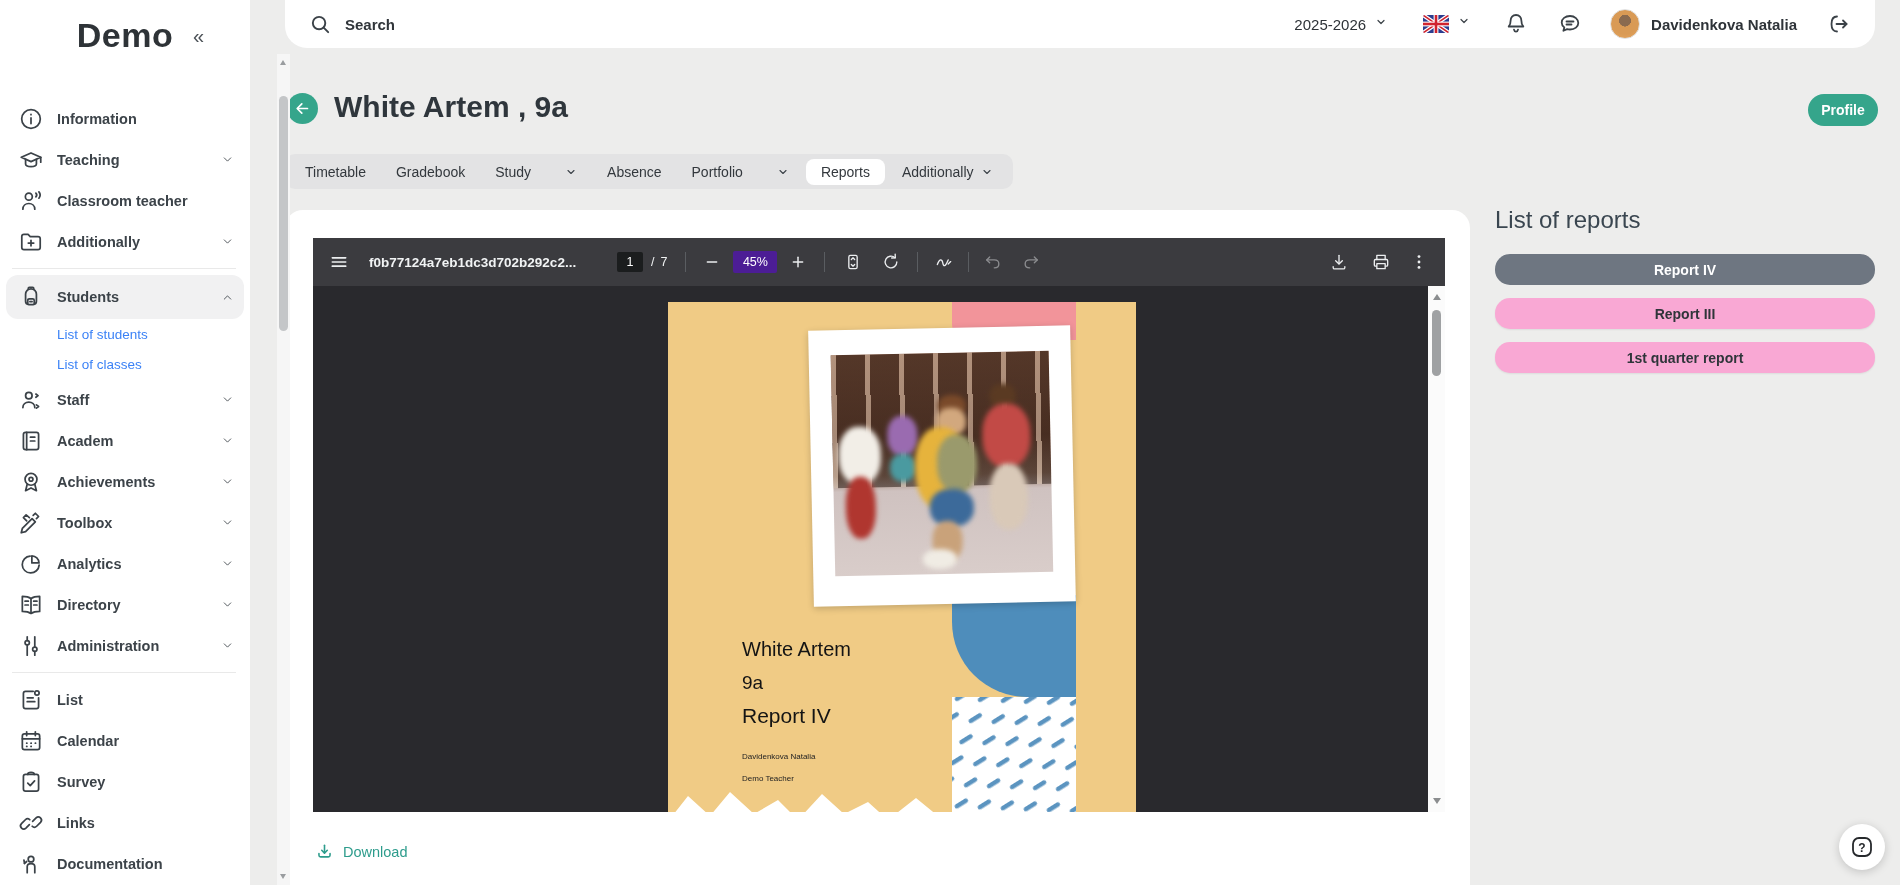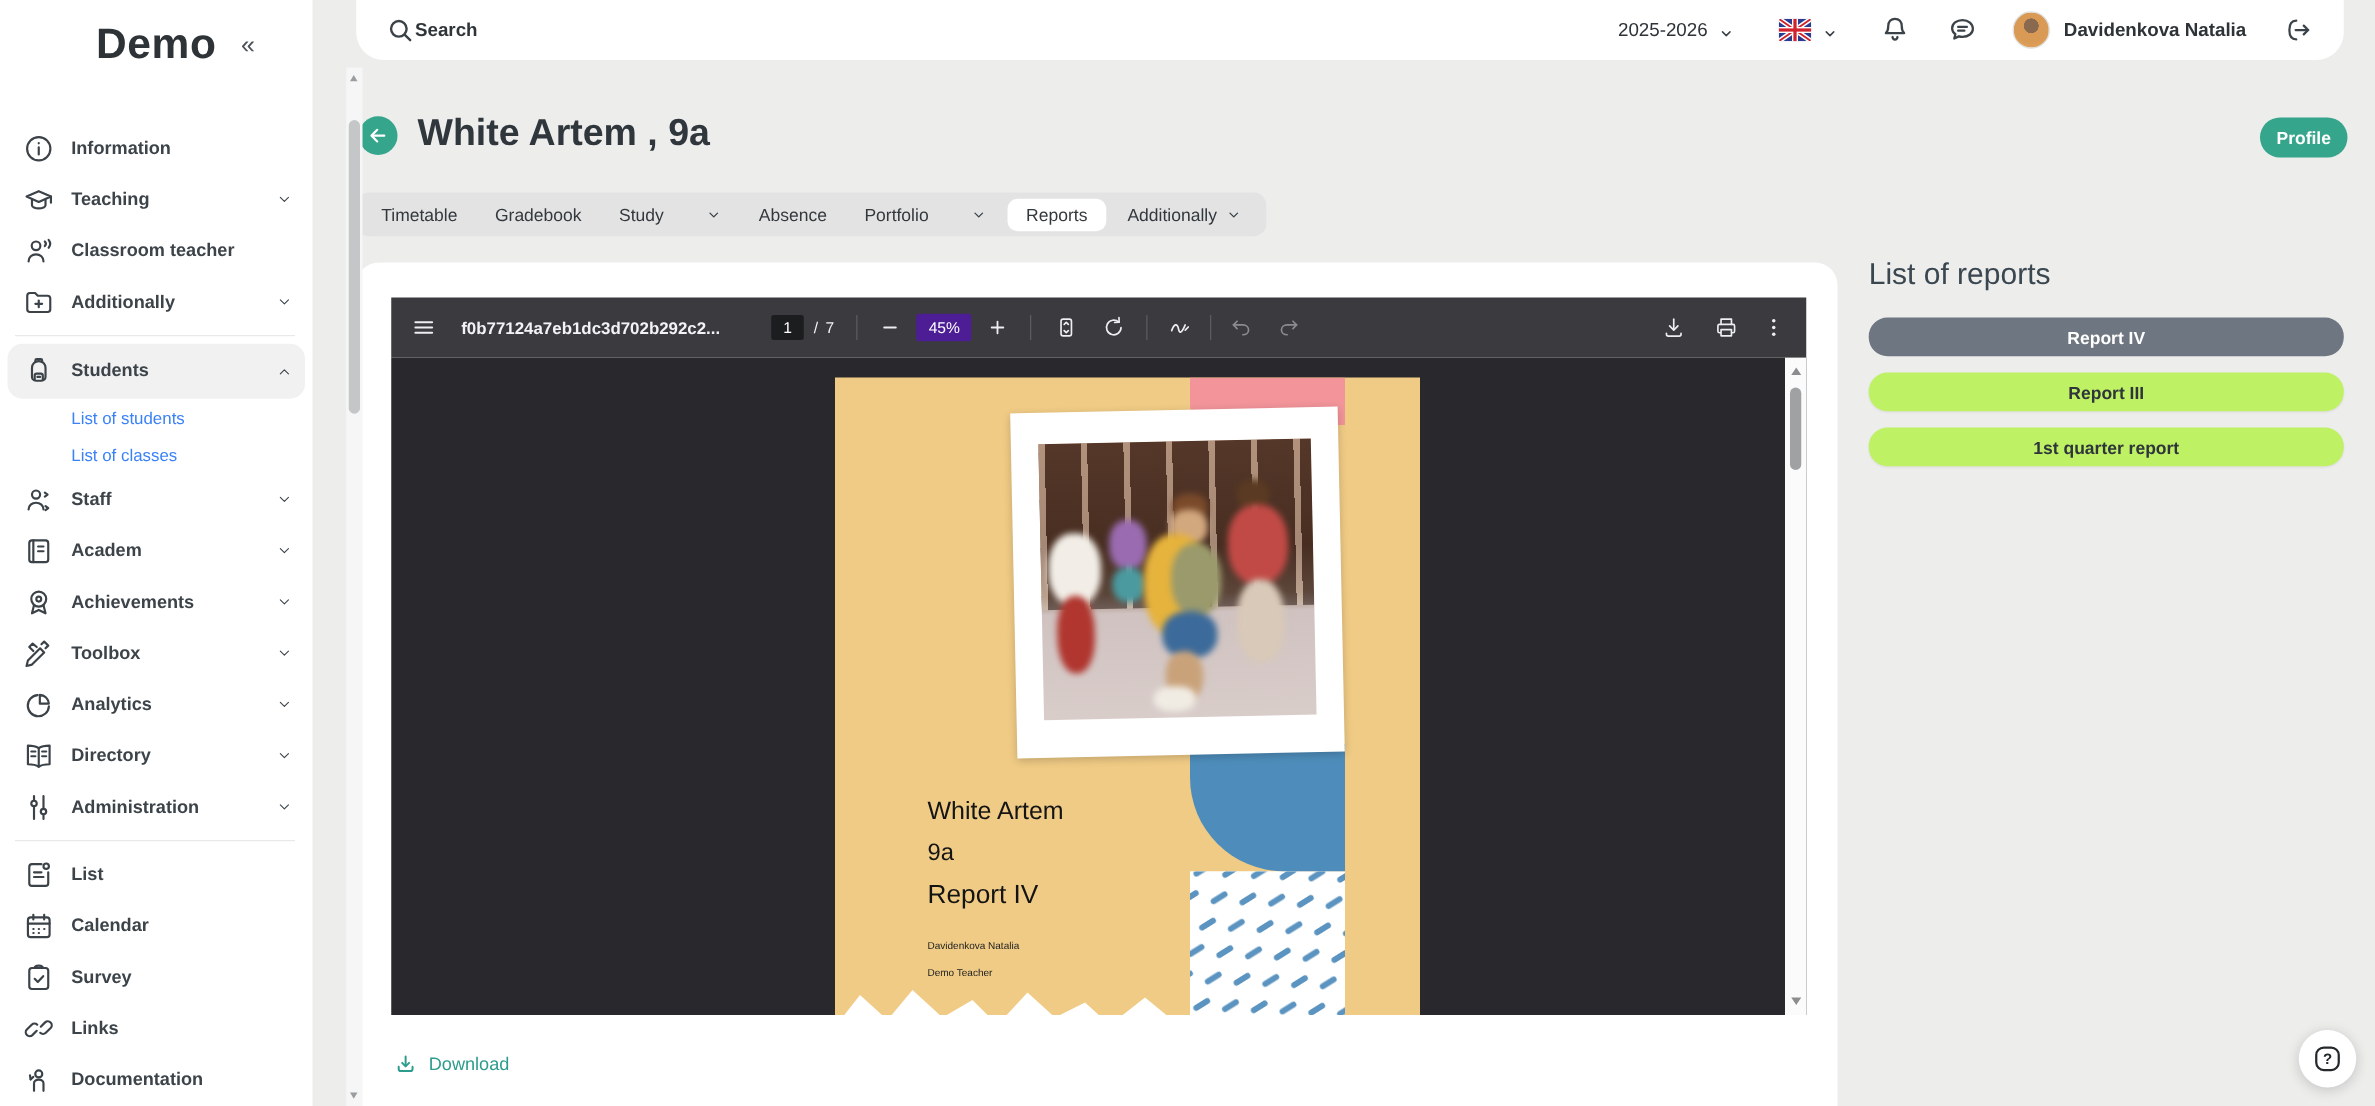--- a/index.html
+++ b/index.html
@@ -21,24 +21,24 @@
   .si { stroke:#3b4248; stroke-width:1.6; fill:none; stroke-linecap:round; stroke-linejoin:round; }
 
   
   .main-scroll { position:absolute; left:277px; top:54px; width:13px; height:831px; background:#f6f6f6; z-index:4; }
   .main-scroll .tri-up { position:absolute; top:6px; left:3px; width:0; height:0; border-left:3.5px solid transparent; border-right:3.5px solid transparent; border-bottom:5px solid #9a9da0; }
   .main-scroll .tri-dn { position:absolute; bottom:6px; left:3px; width:0; height:0; border-left:3.5px solid transparent; border-right:3.5px solid transparent; border-top:5px solid #9a9da0; }
   .main-scroll .thumb { position:absolute; top:42px; left:2px; width:9px; height:235px; background:#c4c6c8; border-radius:5px; }
 
   
   .topbar { position:absolute; left:285px; top:0; width:1590px; height:48px; background:#fff; border-radius:0 0 22px 22px; display:flex; align-items:center; padding:0 24px; z-index:6; }
-  .search-group { display:flex; align-items:center; cursor:pointer; }
+  .search-group { display:flex; align-items:center; gap:13px; cursor:pointer; }
   .search-group .lbl { font-size:15px; font-weight:700; color:#30353a; }
   .tb-right { margin-left:auto; display:flex; align-items:center; }
-  .year-group { display:flex; align-items:flex-end; gap:9px; font-size:15px; color:#2e3338; cursor:pointer; }
+  .year-group { display:flex; align-items:flex-start; gap:9px; font-size:15px; color:#2e3338; cursor:pointer; }
   .tb-ico { width:24px; height:24px; color:#33383d; cursor:pointer; }
   .chev-s { width:12px; height:12px; color:#43484d; }
   .flag { width:26px; height:18px; border-radius:2px; overflow:hidden; display:block; }
   .avatar { width:30px; height:30px; border-radius:50%; background:radial-gradient(circle at 50% 38%, #8a6a4f 0 26%, #d99a55 27% 60%, #e8a75f 100%); border:1px solid #e0e0e0; cursor:pointer; }
   .uname { font-size:15px; font-weight:700; color:#2e3338; cursor:pointer; }
 
   
   .back-btn { position:absolute; left:287px; top:93px; width:31px; height:31px; border-radius:50%; background:#35a58b; display:flex; align-items:center; justify-content:center; cursor:pointer; z-index:3; }
   .page-title { position:absolute; left:334px; top:90px; font-size:30px; font-weight:700; color:#2f363c; z-index:3; }
   .profile-btn { position:absolute; left:1808px; top:94px; width:70px; height:32px; border-radius:16px; background:#35a58b; color:#fff; font-size:14px; font-weight:700; display:flex; align-items:center; justify-content:center; cursor:pointer; z-index:3; }
@@ -86,21 +86,21 @@
   .pdf-scroll .tri-up { position:absolute; top:8px; left:4.5px; width:0; height:0; border-left:4px solid transparent; border-right:4px solid transparent; border-bottom:6px solid #8b8d8f; }
   .pdf-scroll .tri-dn { position:absolute; bottom:8px; left:4.5px; width:0; height:0; border-left:4px solid transparent; border-right:4px solid transparent; border-top:6px solid #8b8d8f; }
   .pdf-scroll .thumb { position:absolute; top:24px; left:4px; width:9px; height:66px; background:#9fa1a3; border-radius:5px; }
 
   .dl-link { position:absolute; left:30px; top:632px; display:flex; align-items:center; gap:9px; color:#2d9c8c; font-size:14.5px; cursor:pointer; }
   .dl-link svg { width:19px; height:19px; color:#2d9c8c; }
 
   
   .rpanel { position:absolute; left:1495px; top:206px; width:380px; z-index:2; }
   .rpanel h2 { font-size:24px; font-weight:400; color:#3a4650; margin-bottom:20px; }
-  .rbtn { width:100%; height:31px; border-radius:15px; display:flex; align-items:center; justify-content:center; font-size:14px; font-weight:700; margin-bottom:13px; cursor:pointer; background:#bef264; color:#2f353a; box-shadow:0 1px 2px rgba(0,0,0,.07); }
+  .rbtn { width:100%; height:31px; border-radius:15px; display:flex; align-items:center; justify-content:center; font-size:14px; font-weight:700; margin-bottom:13px; cursor:pointer; background:#f9a8d4; color:#2f353a; box-shadow:0 1px 2px rgba(0,0,0,.07); }
   .rbtn.selected { background:#6e7681; color:#fff; box-shadow:none; }
 
   
   .help-fab { position:absolute; right:15px; bottom:15px; width:46px; height:46px; border-radius:50%; background:#fff; box-shadow:0 2px 10px rgba(0,0,0,.18); display:flex; align-items:center; justify-content:center; cursor:pointer; z-index:8; }
 </style>
 </head>
 <body>
 
 <aside class="sidebar">
   <div class="logo">Demo</div>

